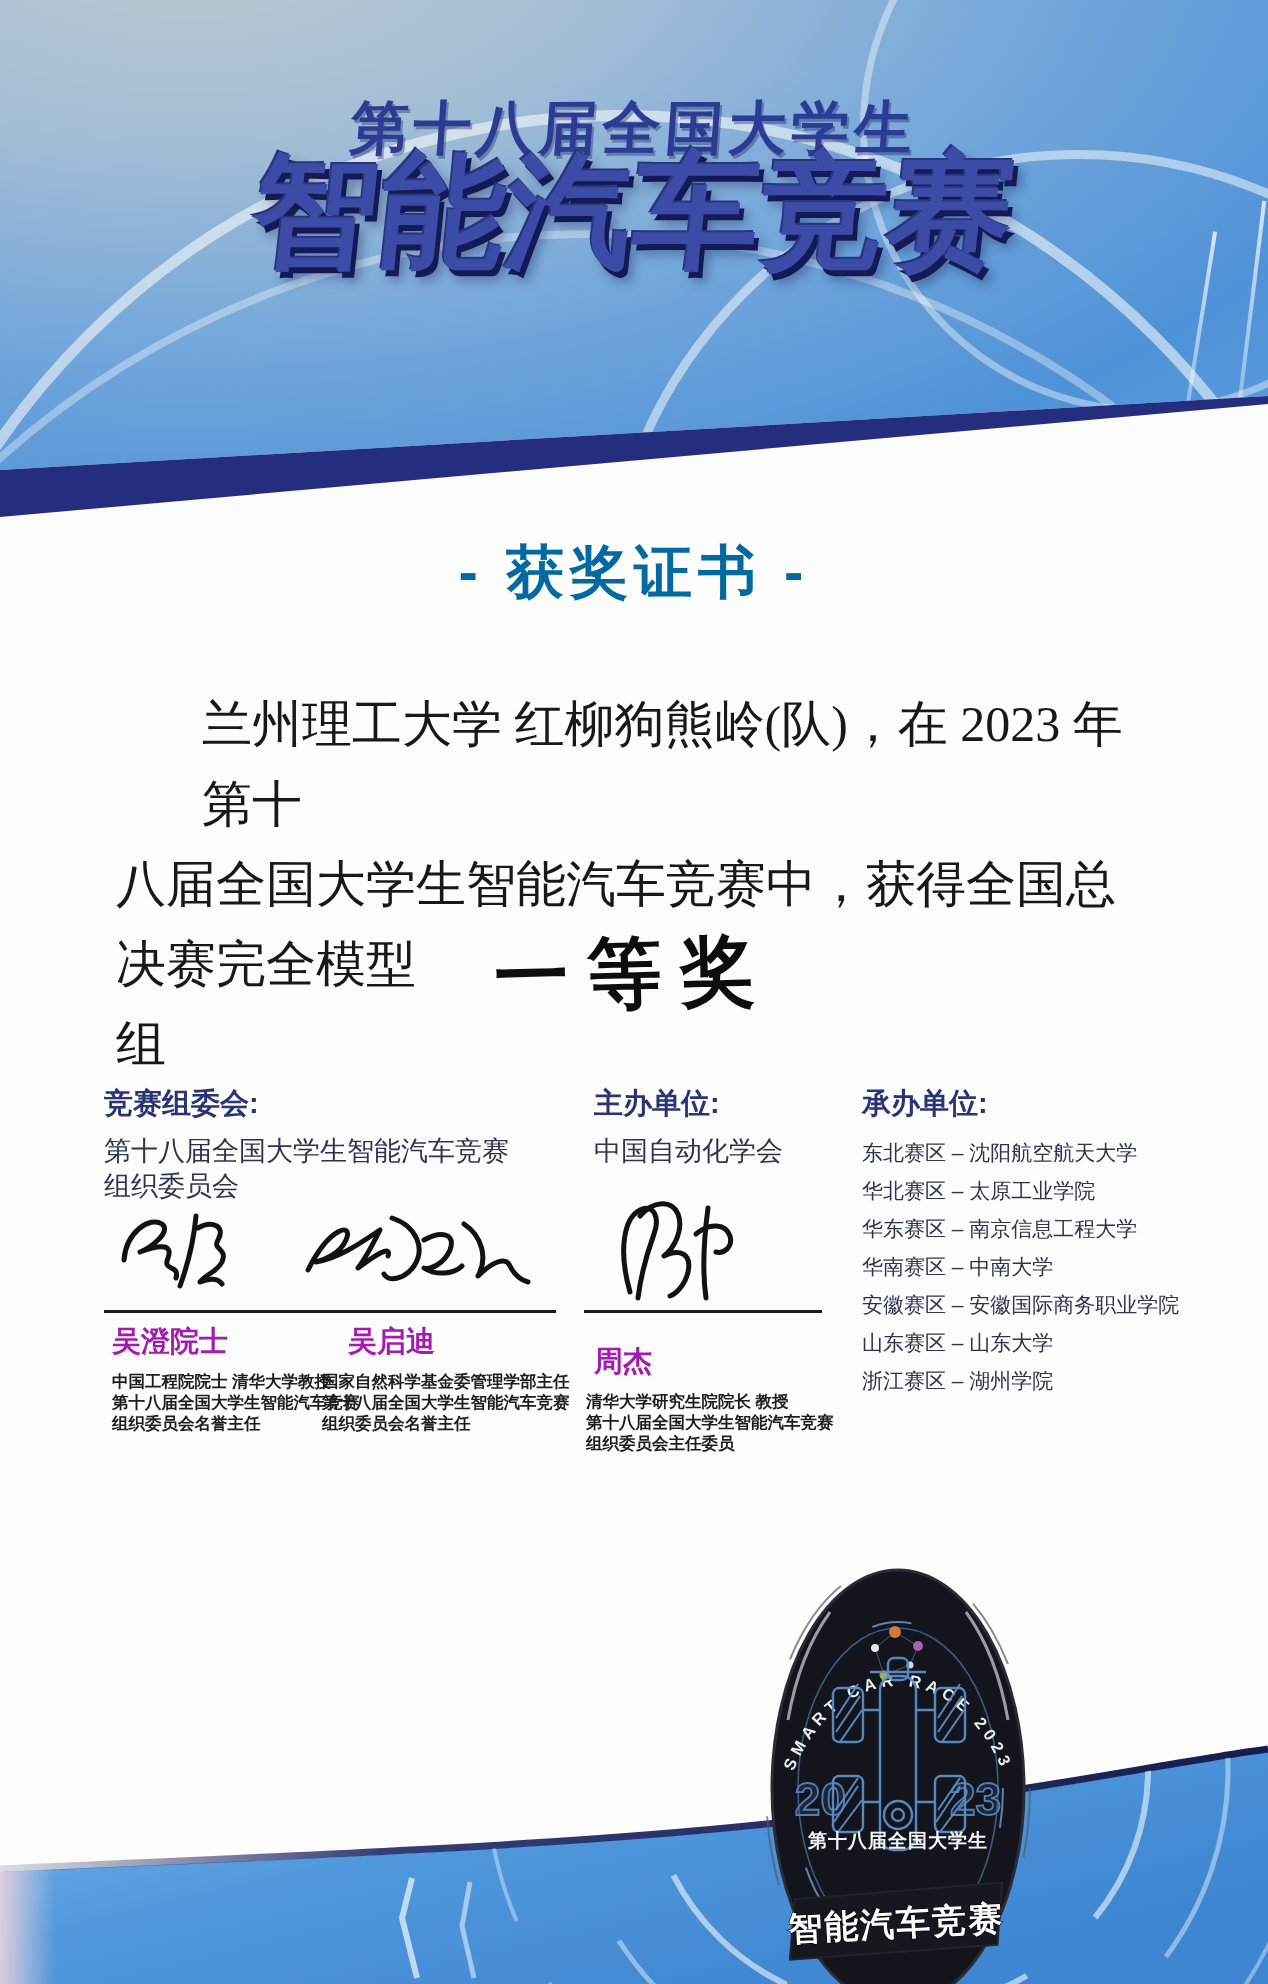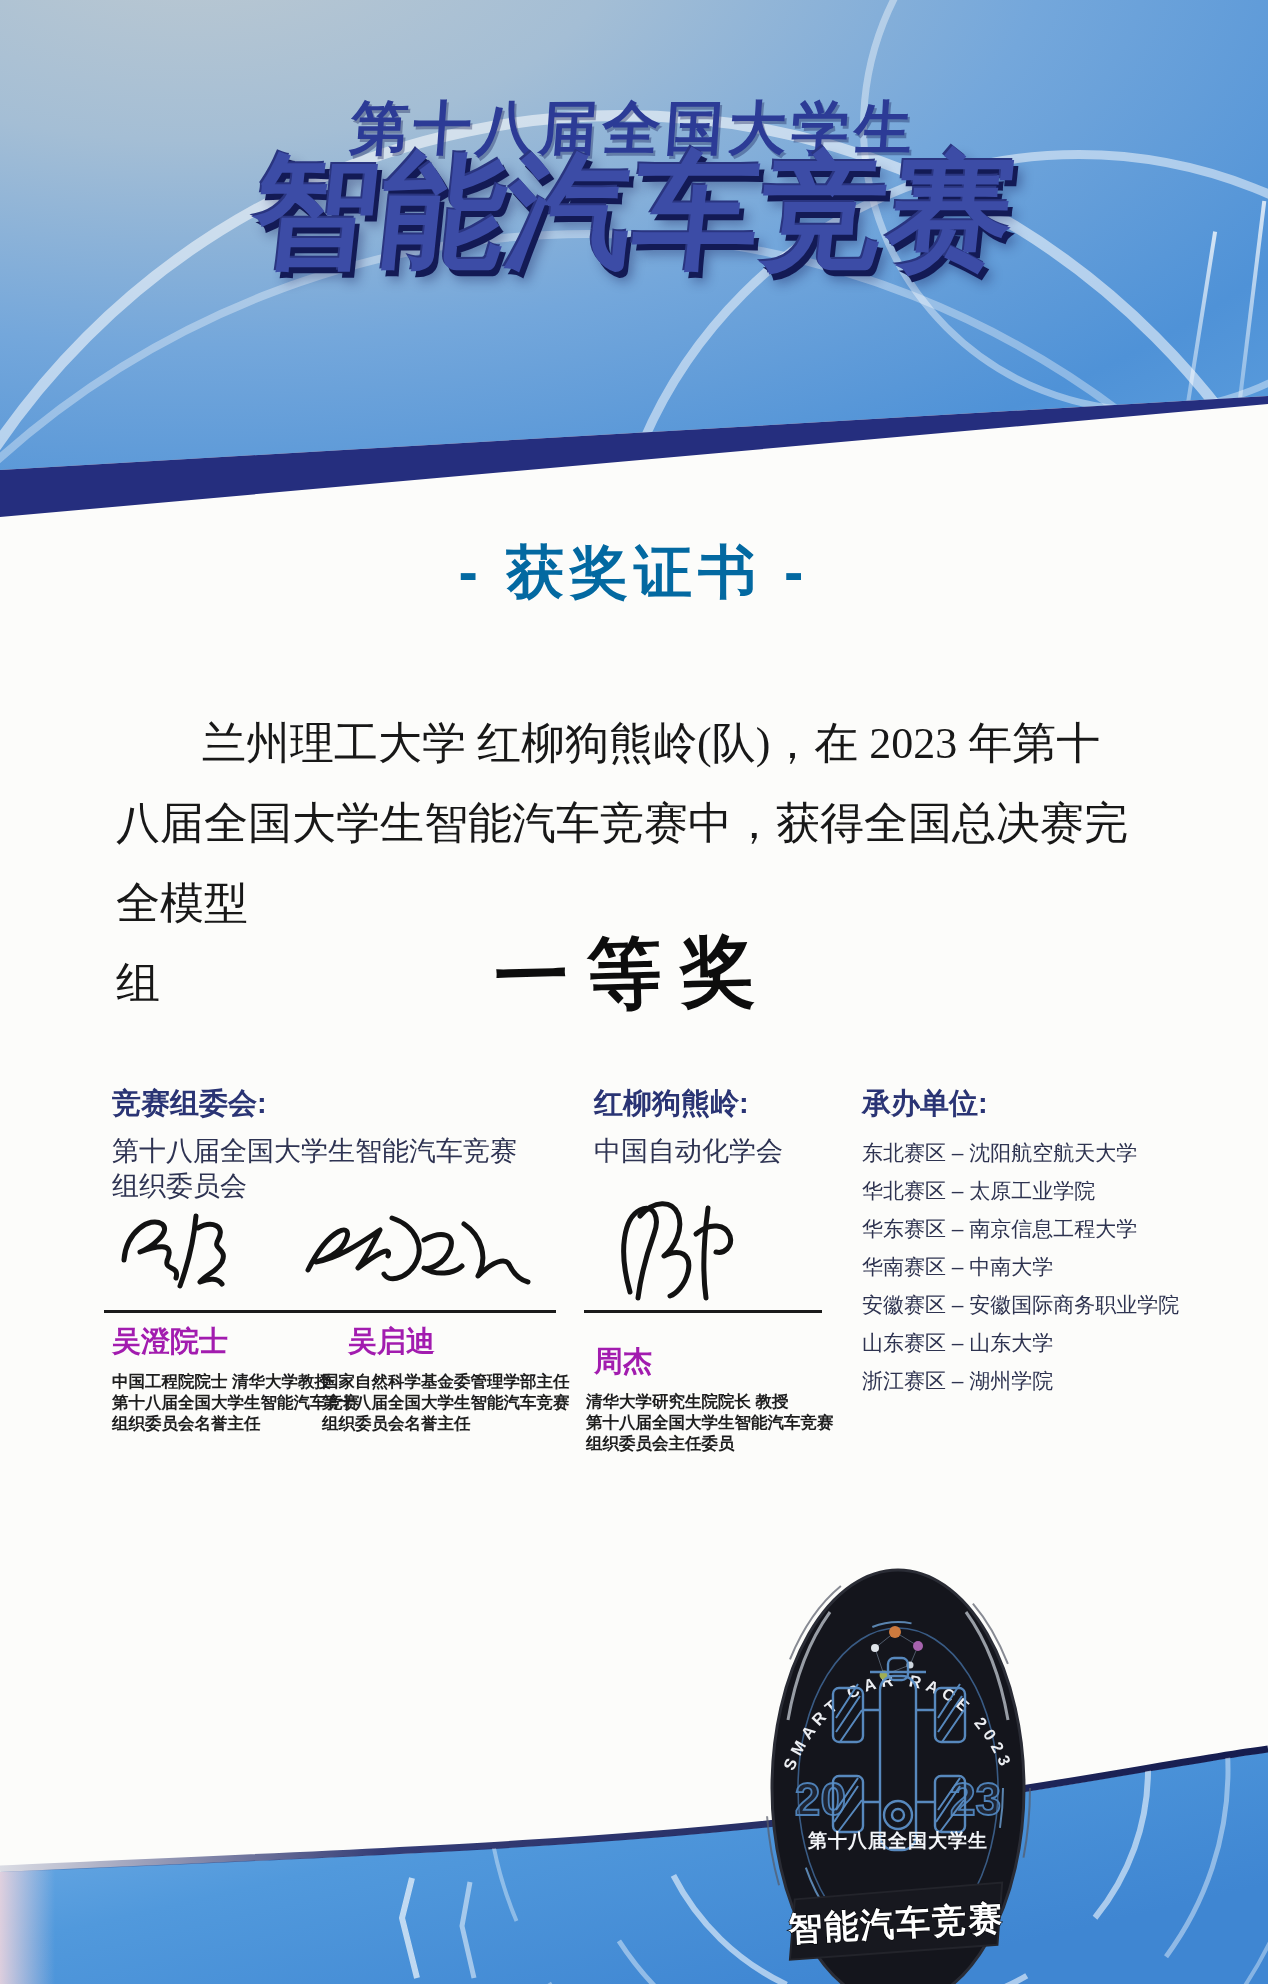--- a/index.html
+++ b/index.html
@@ -23,31 +23,31 @@
   .series{position:absolute;top:96px;left:0;width:100%;text-align:center;
     font-weight:700;font-size:58px;line-height:1.1;color:#2c3b96;letter-spacing:5px;
     transform:skewX(-4deg);text-shadow:2px 3px 0 rgba(18,24,80,.35);}
   .maintitle{position:absolute;top:146px;left:0;width:100%;text-align:center;
     font-weight:900;font-size:126px;line-height:1.05;color:#3c4ca6;letter-spacing:1px;
     transform:skewX(-6deg);
     text-shadow:-2px -2px 0 #2a3580,5px 6px 0 #131a55,9px 10px 12px rgba(19,26,85,.4);}
   
   .cert-title{position:absolute;top:534px;left:0;width:100%;text-align:center;
     font-weight:900;font-size:58px;color:#0369a1;letter-spacing:6px;}
-  .para{position:absolute;left:116px;top:704px;width:1048px;
+  .para{position:absolute;left:116px;top:684px;width:1048px;
     font-family:"Liberation Serif","DejaVu Serif",serif;
-    font-size:44px;line-height:80px;color:#181818;}
+    font-size:50px;line-height:80px;color:#181818;}
   .pline.indent{padding-left:86px;}
   .award{position:absolute;top:922px;left:0;width:100%;text-align:center;
     font-family:"DejaVu Serif",serif;font-weight:900;font-size:78px;color:#0d0d0d;
     letter-spacing:20px;transform:rotate(-1.5deg) scaleX(.95);}
   
   .colhead{font-weight:700;font-size:29px;color:#2a3474;margin:0 0 10px 0;}
   .colline{font-weight:500;font-size:27px;line-height:35px;color:#2e3352;}
-  .col-committee{position:absolute;left:112px;top:1084px;width:420px;}
+  .col-committee{position:absolute;left:104px;top:1084px;width:420px;}
   .col-host{position:absolute;left:594px;top:1084px;width:270px;}
   .col-org{position:absolute;left:862px;top:1084px;width:395px;}
   .orgitem{font-weight:500;font-size:21px;line-height:38px;color:#2e3350;white-space:nowrap;}
   
   .sig{position:absolute;}
   .sig path{fill:none;stroke:#121212;stroke-width:5;stroke-linecap:round;stroke-linejoin:round;}
   .sigline{position:absolute;height:3px;background:#1b1b1b;top:1310px;}
   .sl1{left:104px;width:452px;}
   .sl2{left:584px;width:238px;}
   .signer{position:absolute;top:1322px;}
@@ -87,21 +87,21 @@
 
   <div class="award">一等奖</div>
 
   <div class="col-committee">
     <div class="colhead">竞赛组委会:</div>
     <div class="colline">第十八届全国大学生智能汽车竞赛</div>
     <div class="colline">组织委员会</div>
   </div>
 
   <div class="col-host">
-    <div class="colhead">红柳狗熊岭:</div>
+    <div class="colhead">主办单位:</div>
     <div class="colline">中国自动化学会</div>
   </div>
 
   <div class="col-org">
     <div class="colhead">承办单位:</div>
     <div class="orgitem">东北赛区 – 沈阳航空航天大学</div>
     <div class="orgitem">华北赛区 – 太原工业学院</div>
     <div class="orgitem">华东赛区 – 南京信息工程大学</div>
     <div class="orgitem">华南赛区 – 中南大学</div>
     <div class="orgitem">安徽赛区 – 安徽国际商务职业学院</div>

